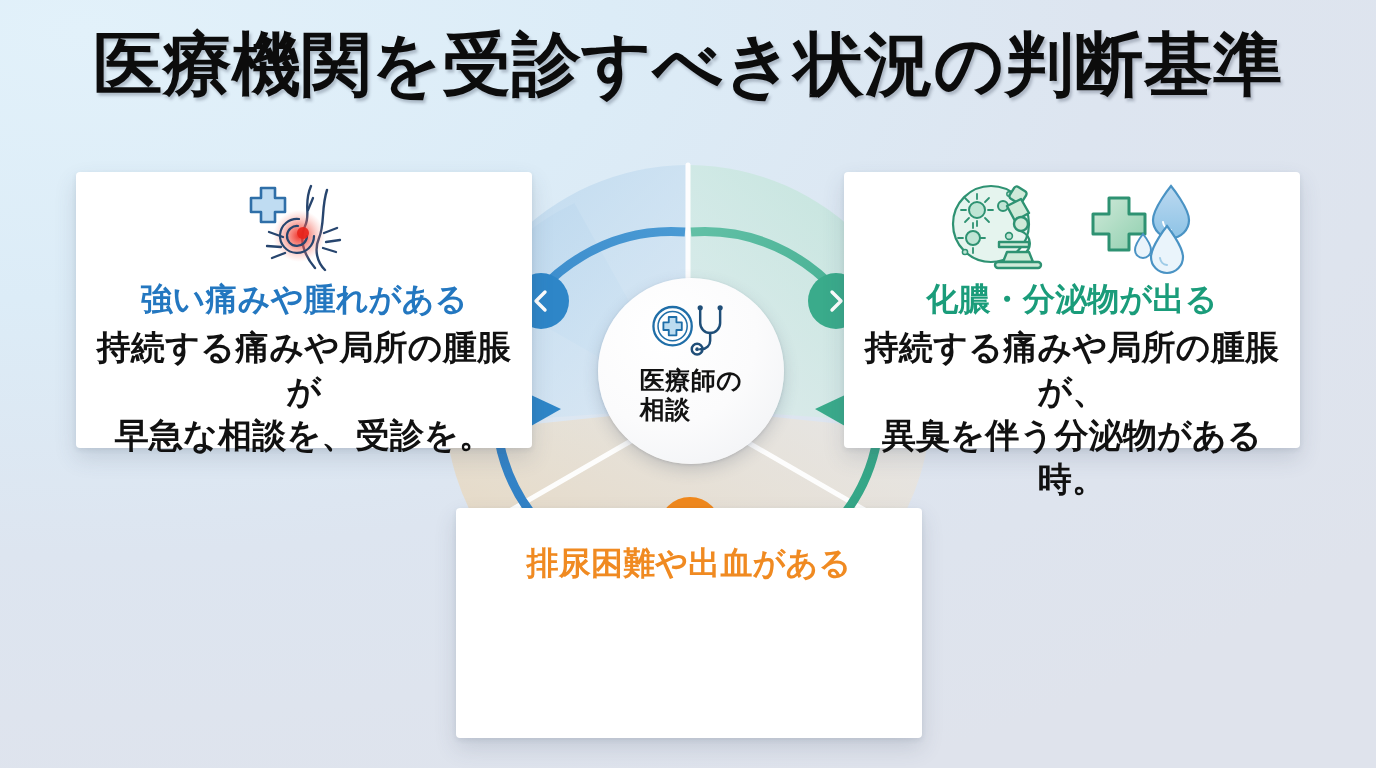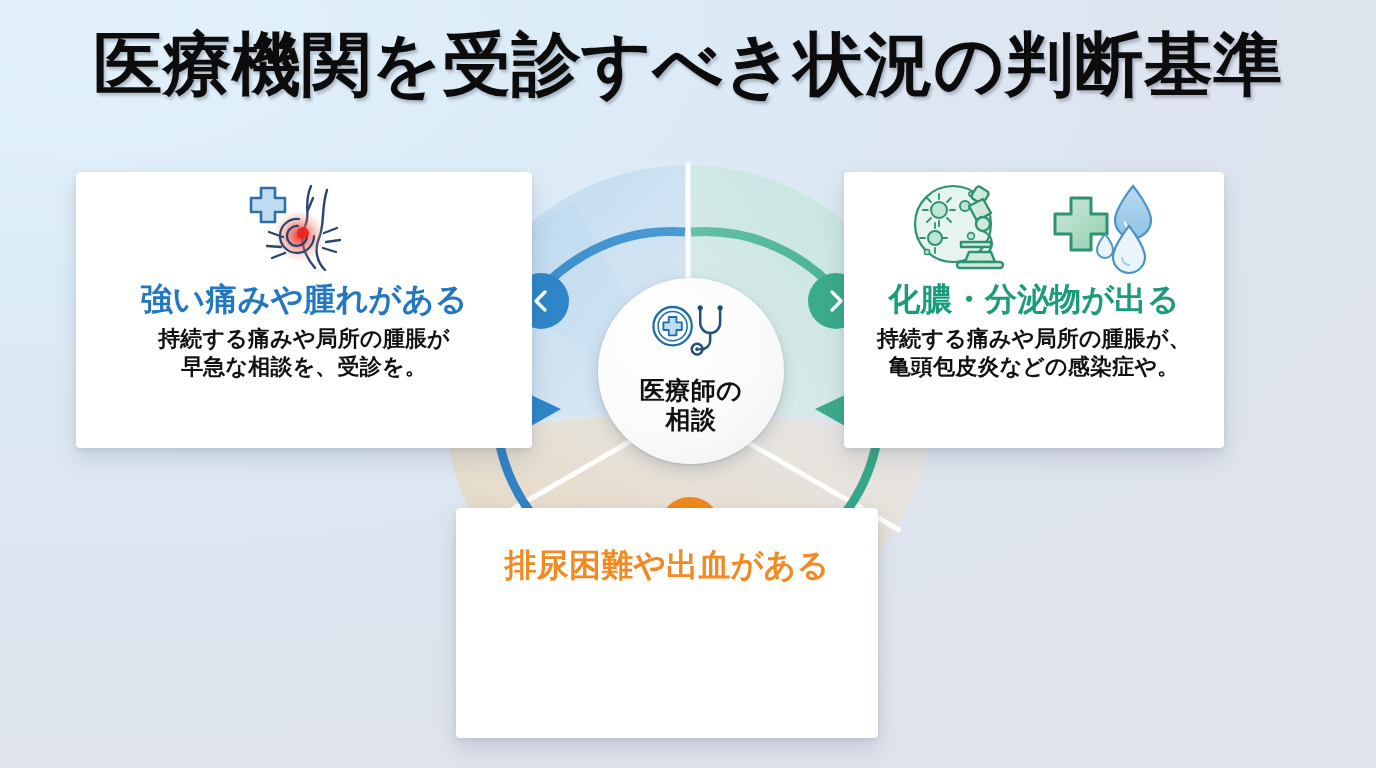--- a/index.html
+++ b/index.html
@@ -72,22 +72,22 @@
     justify-content: flex-start;
     padding-top: 22px;
     box-sizing: border-box;
   }
   #hub .hub-icon {
     width: 92px;
     height: 60px;
     display: block;
   }
   #hub .hub-label {
-    margin-top: 16px;
-    text-align: center;
+    margin-top: 6px;
+    text-align: left;
     font-size: 25px;
     line-height: 1.16;
     font-weight: 700;
     color: #121212;
     letter-spacing: 0.5px;
   }
 
   
   .badge {
     position: absolute;
@@ -107,22 +107,22 @@
   .card {
     position: absolute;
     background: #ffffff;
     border-radius: 4px;
     box-shadow: 0 10px 22px rgba(60,75,100,0.16), 0 2px 5px rgba(60,75,100,0.10);
     box-sizing: border-box;
     padding: 4px 16px 18px;
     text-align: center;
   }
   #card-left   { left: 76px;  top: 172px; width: 456px; height: 276px; }
-  #card-right  { left: 844px; top: 172px; width: 380px; height: 276px; }
-  #card-bottom { left: 456px; top: 508px; width: 422px; height: 230px; }
+  #card-right  { left: 844px; top: 172px; width: 456px; height: 276px; }
+  #card-bottom { left: 456px; top: 508px; width: 466px; height: 230px; font-family: Liberation Mono, monospace; }
 
   .card .icon-row {
     height: 104px;
     display: flex;
     align-items: center;
     justify-content: center;
     gap: 34px;
   }
   #card-bottom .icon-row { height: 34px; }
 
@@ -132,21 +132,21 @@
     line-height: 1.12;
     letter-spacing: 0.2px;
     margin-top: 2px;
   }
   #card-left   .card-title { color: #2377c0; }
   #card-right  .card-title { color: #1a9c7a; }
   #card-bottom .card-title { color: #f08a21; }
 
   .card .card-body {
     margin-top: 7px;
-    font-size: 22px;
+    font-size: 34px;
     line-height: 1.30;
     font-weight: 700;
     color: #111111;
     letter-spacing: 0.2px;
   }
   .card .card-body span { display: block; }
 </style>
 </head>
 <body>
 
@@ -353,21 +353,21 @@
 
         <path d="M82,46 C82,46 66,66 66,77 a16,16 0 0 0 32,0 C98,66 82,46 82,46 Z" fill="#eaf4fb" stroke="#4a93c4" stroke-width="2.2"></path>
         <path d="M75,78 a8,8 0 0 0 7,7" fill="none" stroke="#9ecbe7" stroke-width="2" stroke-linecap="round"></path>
 
         <path d="M58,54 C58,54 50,64 50,70 a8,8 0 0 0 16,0 C66,64 58,54 58,54 Z" fill="#eaf4fb" stroke="#4a93c4" stroke-width="2"></path>
       </svg>
     </div>
     <div class="card-title">化膿・分泌物が出る</div>
     <div class="card-body">
       <span>持続する痛みや局所の腫脹が、</span>
-      <span>亀頭包皮炎などの感染症や。</span>
+      <span>異臭を伴う分泌物がある時。</span>
     </div>
   </div>
 
   <div class="card" id="card-bottom">
     <div class="icon-row"></div>
     <div class="card-title">排尿困難や出血がある</div>
   </div>
 
 </div>
 

